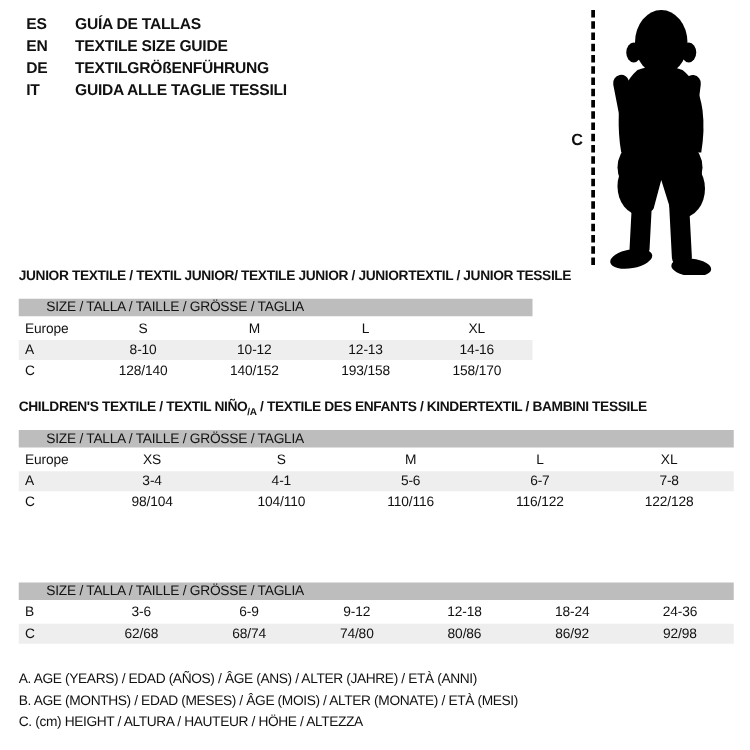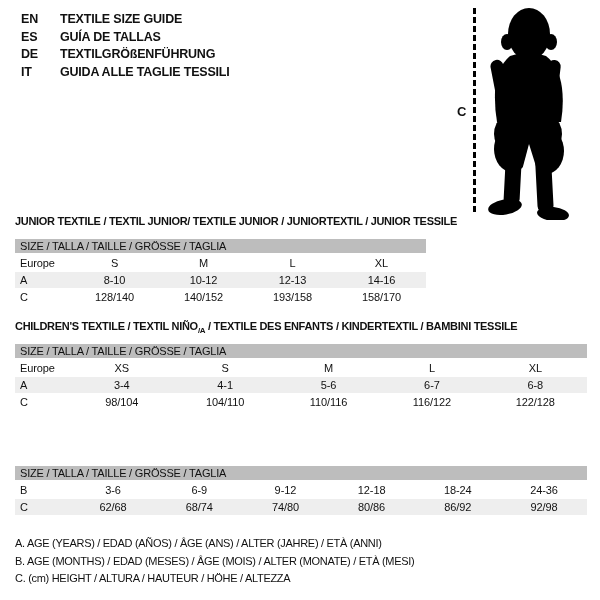--- a/index.html
+++ b/index.html
@@ -32,41 +32,41 @@
   .tbl-title{position:absolute;left:15px;font-weight:bold;font-size:11px;letter-spacing:-0.3px;white-space:nowrap;line-height:13px;}
   .tbl-title .sub{font-size:8px;vertical-align:sub;}
   #junior-title{top:215px;}
   #children-title{top:320px;}
   #babies-title{top:424px;line-height:17px;}
   
   .size-table{position:absolute;left:15px;}
   #junior-table{top:239px;width:411px;}
   #children-table{top:344px;width:572px;}
   #babies-table{top:466px;width:572px;}
-  .size-bar{height:14px;background:var(--header-bar);display:flex;align-items:center;padding-left:5px;font-size:11px;margin-bottom:2px;letter-spacing:-0.2px;}
+  .size-bar{height:14px;background:var(--header-bar);display:flex;align-items:center;padding-left:22px;font-size:11px;margin-bottom:2px;letter-spacing:-0.2px;}
   .trow{display:flex;height:16px;align-items:center;font-size:11px;margin-bottom:1px;letter-spacing:-0.1px;}
   .trow.shaded{background:var(--shaded-row);}
   .tlabel{flex:0 0 55px;padding-left:5px;}
   .tcell{flex:1;text-align:center;}
   
   .notes{position:absolute;left:15px;top:535px;font-weight:normal;font-size:11px;line-height:17.5px;letter-spacing:-0.3px;white-space:nowrap;}
 </style>
 </head>
 <body>
 
 <div class="page">
 
   <div class="lang-block">
     <div class="lang-row">
+      <span class="lang-code">ES</span>
+      <span class="lang-title">GUÍA DE TALLAS</span>
+    </div>
+    <div class="lang-row">
       <span class="lang-code">EN</span>
       <span class="lang-title">TEXTILE SIZE GUIDE</span>
-    </div>
-    <div class="lang-row">
-      <span class="lang-code">ES</span>
-      <span class="lang-title">GUÍA DE TALLAS</span>
     </div>
     <div class="lang-row">
       <span class="lang-code">DE</span>
       <span class="lang-title">TEXTILGRÖßENFÜHRUNG</span>
     </div>
     <div class="lang-row">
       <span class="lang-code">IT</span>
       <span class="lang-title">GUIDA ALLE TAGLIE TESSILI</span>
     </div>
   </div>
@@ -138,21 +138,21 @@
       <span class="tcell">M</span>
       <span class="tcell">L</span>
       <span class="tcell">XL</span>
     </div>
     <div class="trow shaded">
       <span class="tlabel">A</span>
       <span class="tcell">3-4</span>
       <span class="tcell">4-1</span>
       <span class="tcell">5-6</span>
       <span class="tcell">6-7</span>
-      <span class="tcell">6-8</span>
+      <span class="tcell">7-8</span>
     </div>
     <div class="trow">
       <span class="tlabel">C</span>
       <span class="tcell">98/104</span>
       <span class="tcell">104/110</span>
       <span class="tcell">110/116</span>
       <span class="tcell">116/122</span>
       <span class="tcell">122/128</span>
     </div>
   </div>

